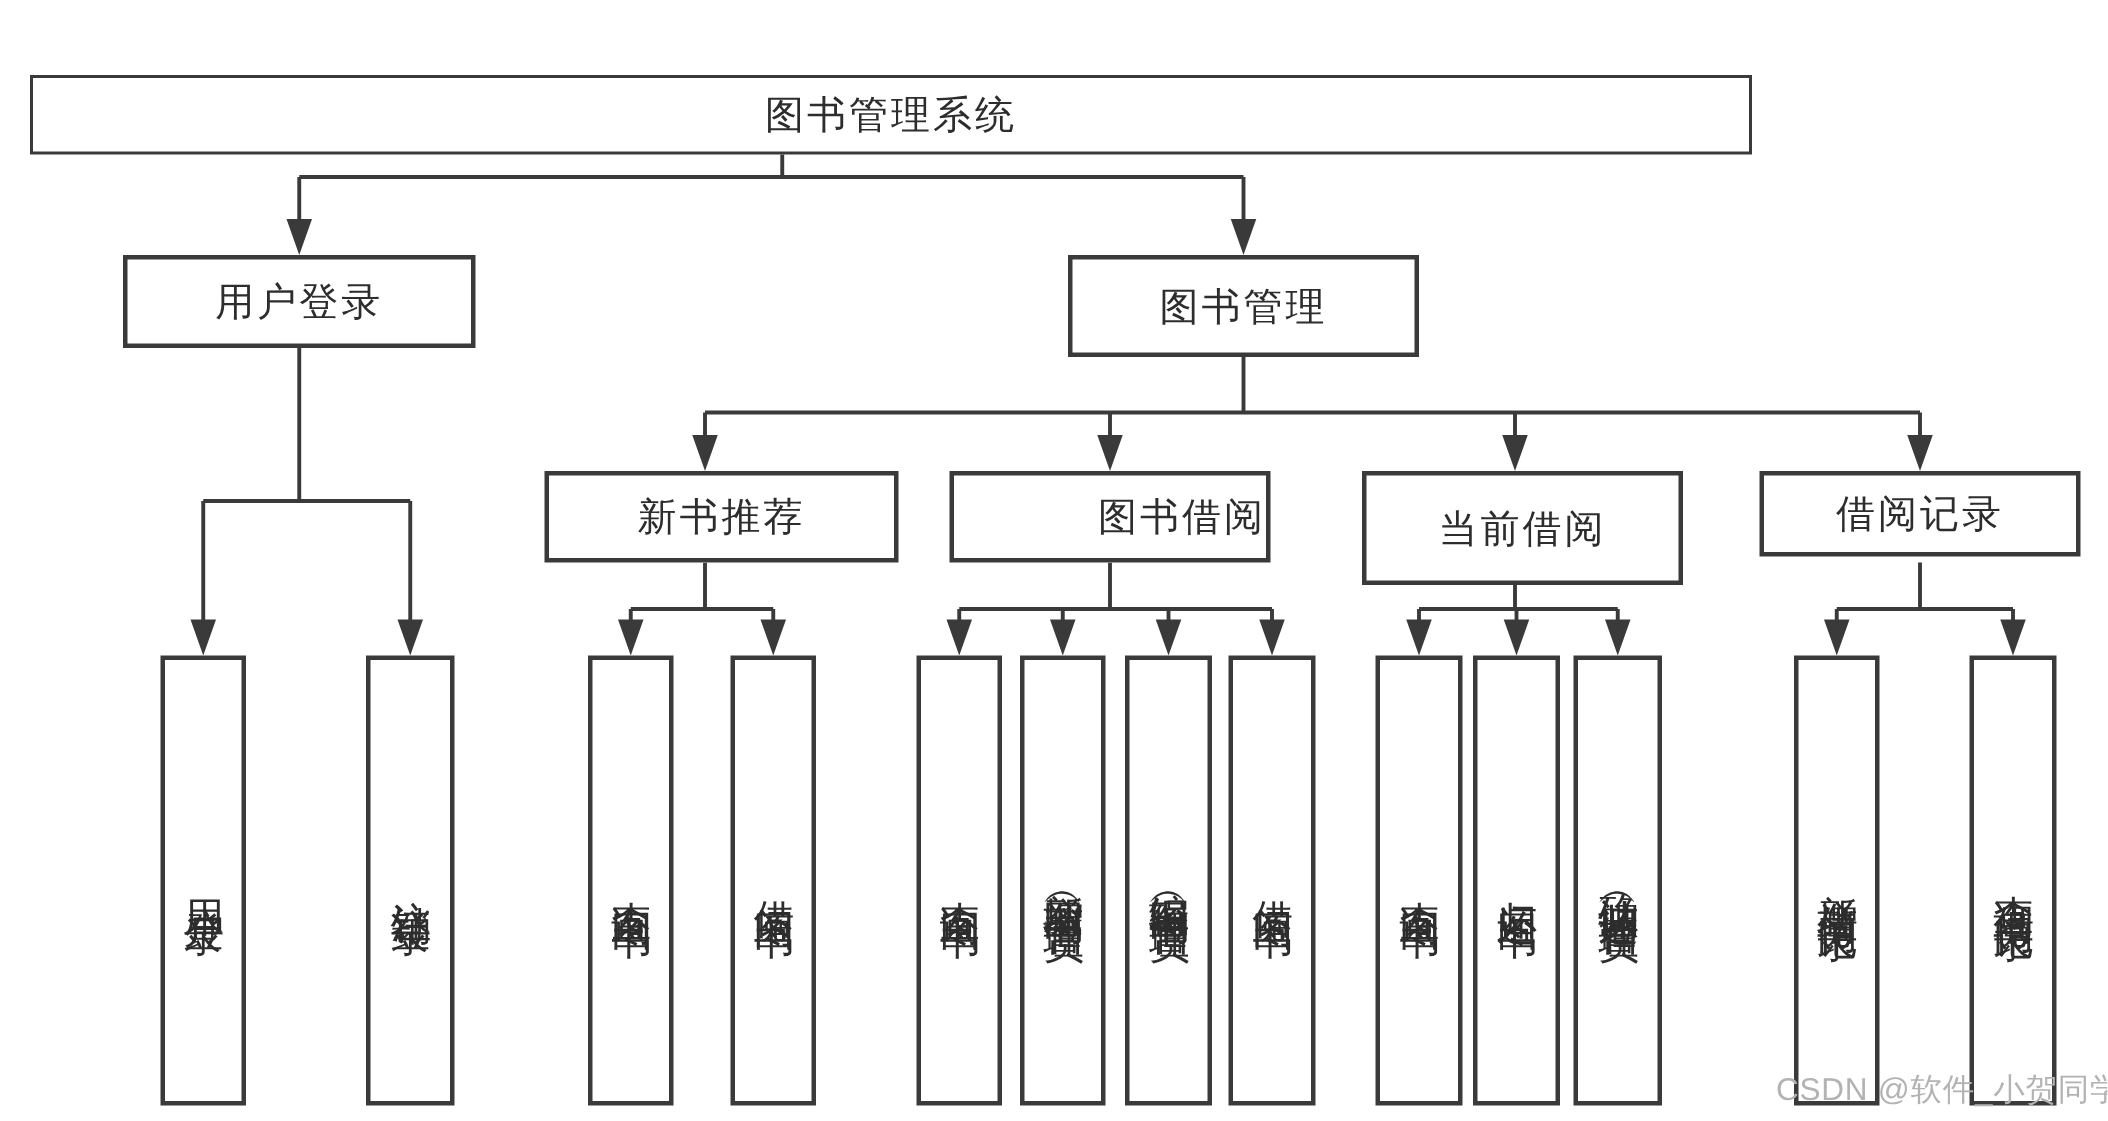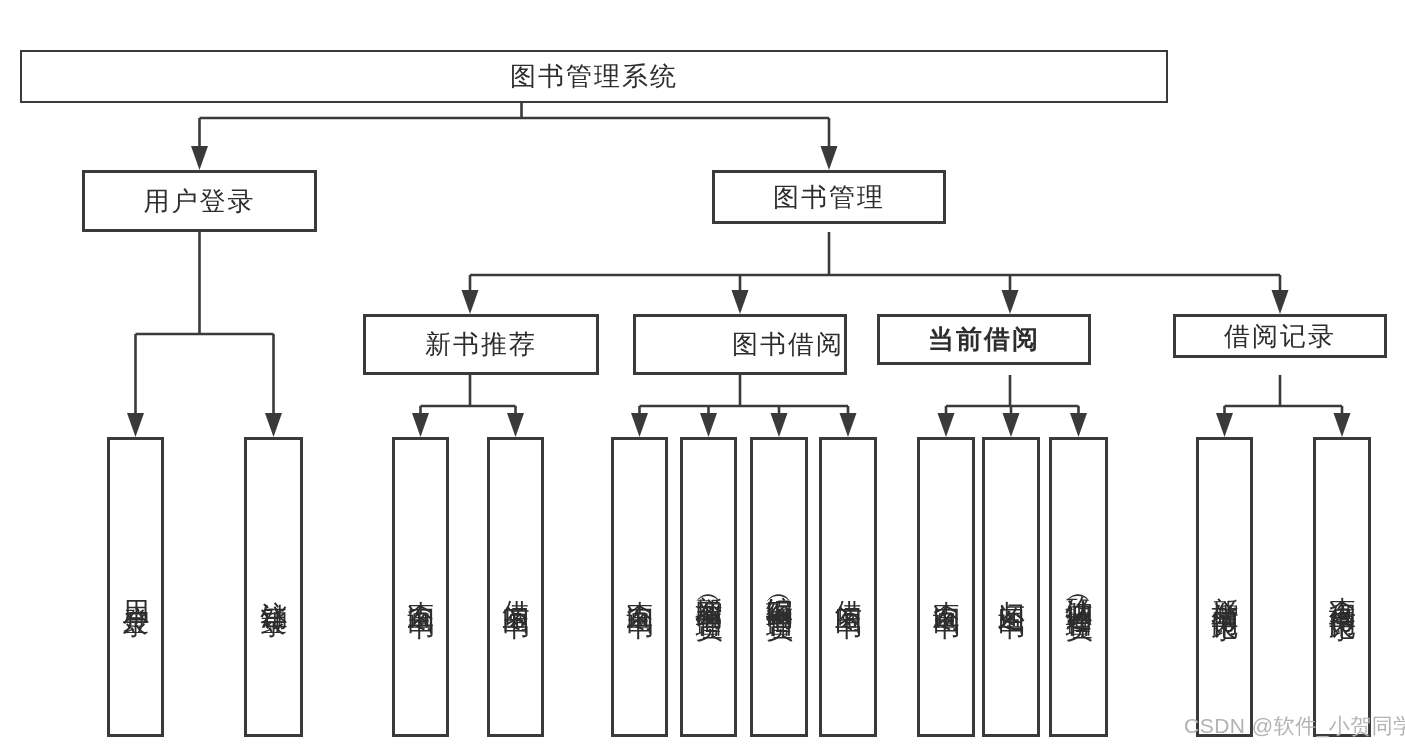--- a/index.html
+++ b/index.html
@@ -110,33 +110,33 @@
       <line x1="1342" y1="406" x2="1342" y2="415" stroke="#3a3a3a" stroke-width="2.6"></line>
       <polygon points="1333.5,413 1350.5,413 1342,437" fill="#3a3a3a"></polygon>
     </svg>
   <div id="nodes">
       <div class="box h root" style="left: 20px; top: 14px; width: 1148px; height: 53px; margin-top: 36px;">
         <span class="lbl">图书管理系统</span>
       </div>
       <div class="box h" style="left: 82px; top: 170px; width: 235px; height: 62px;">
         <span class="lbl">用户登录</span>
       </div>
-      <div class="box h" style="left: 712px; top: 170px; width: 234px; height: 54px;">
+      <div class="box h" style="left: 712px; top: 170px; width: 234px; height: 68px;">
         <span class="lbl">图书管理</span>
       </div>
       <div class="box h" style="left: 363px; top: 314px; width: 236px; height: 61px;">
         <span class="lbl">新书推荐</span>
       </div>
       <div class="box h" style="left: 633px; top: 314px; width: 214px; height: 61px; justify-content: flex-end;">
         <span class="lbl">图书借阅</span>
       </div>
-      <div class="box h" style="left: 877px; top: 314px; width: 214px; height: 51px; font-weight: bold;">
+      <div class="box h" style="left: 908px; top: 314px; width: 214px; height: 76px;">
         <span class="lbl">当前借阅</span>
       </div>
-      <div class="box h" style="left: 1173px; top: 314px; width: 214px; height: 44px;">
+      <div class="box h" style="left: 1173px; top: 314px; width: 214px; height: 57px;">
         <span class="lbl">借阅记录</span>
       </div>
       <div class="box v" style="left: 107px; top: 437px; width: 57px; height: 300px;">
         <span class="lbl">用户登录</span>
       </div>
       <div class="box v" style="left: 244px; top: 437px; width: 59px; height: 300px;">
         <span class="lbl">注销登录</span>
       </div>
       <div class="box v" style="left: 392px; top: 437px; width: 57px; height: 300px;">
         <span class="lbl">查询图书</span>

